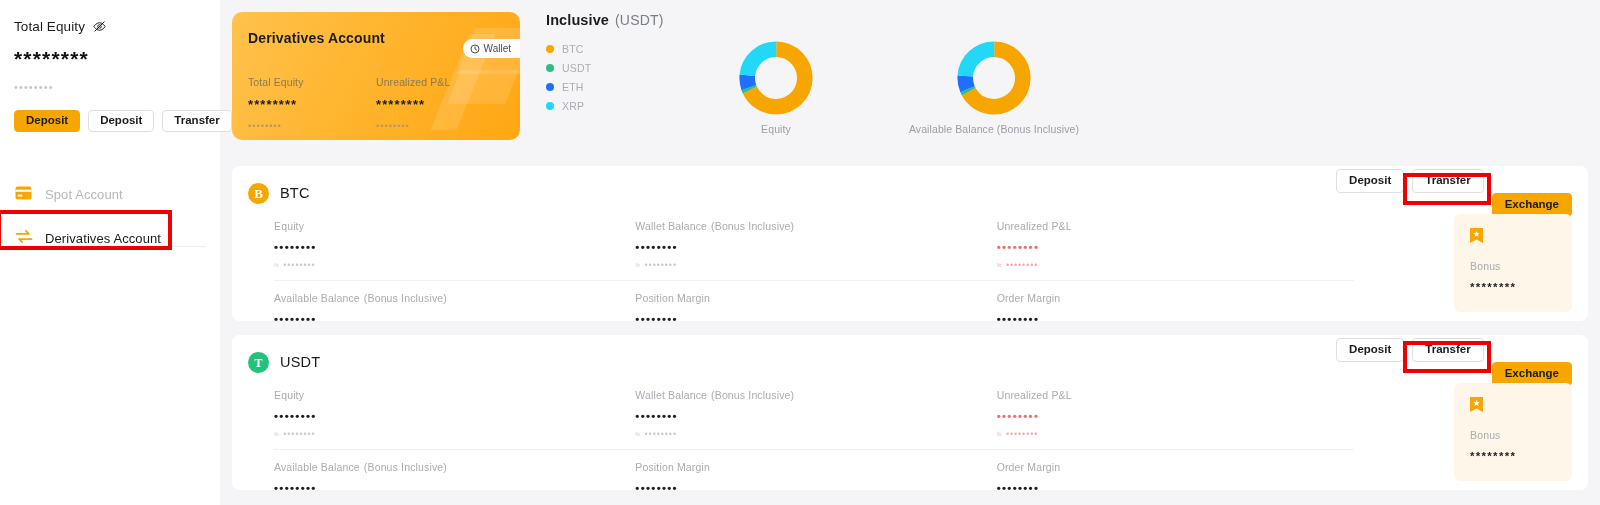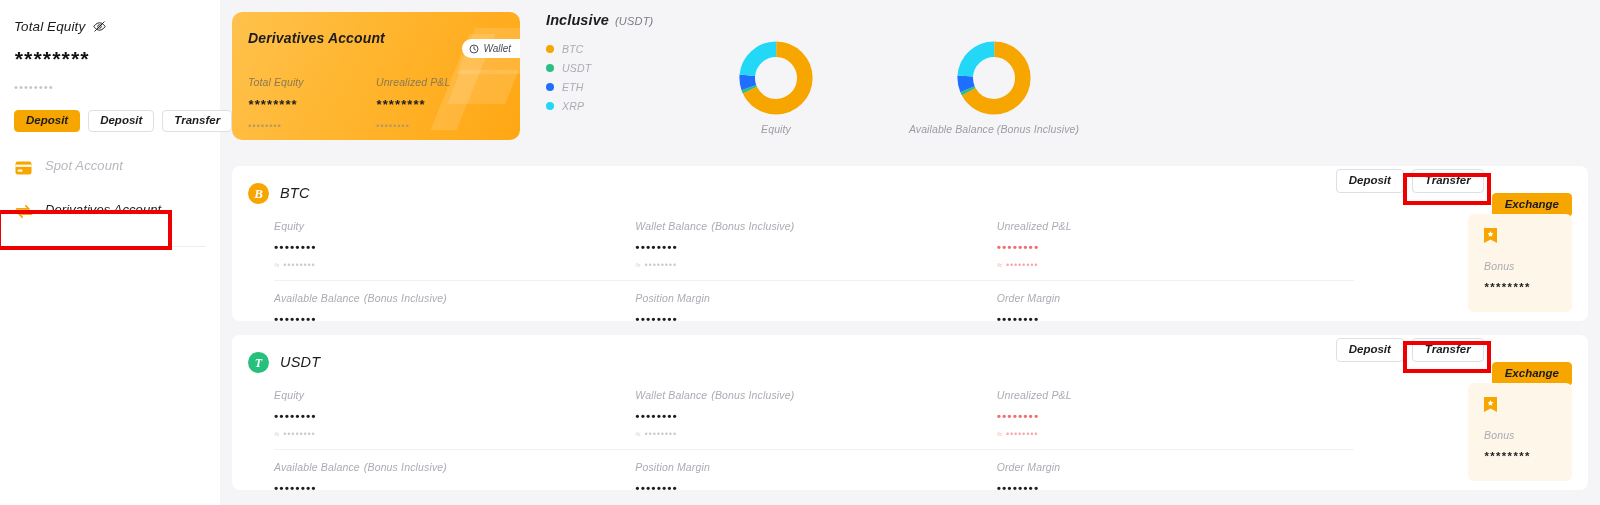--- a/index.html
+++ b/index.html
@@ -12,21 +12,20 @@
     font-family: "Liberation Sans", sans-serif;
     -webkit-font-smoothing: antialiased;
   }
 
   .app {
     position: relative;
     width: 1600px;
     height: 505px;
     display: flex;
     background: #d946ef;
-    font-style: italic;
   }
 
   
   .sidebar {
     width: 220px;
     height: 505px;
     background: #ffffff;
     flex: 0 0 220px;
     position: relative;
     z-index: 2;
@@ -102,21 +101,21 @@
     color: #1c1c1e;
     border: 1px solid #dcdfe4;
   }
 
   .nav { margin-top: 26px; }
 
   .nav-item {
     position: relative;
     height: 44px;
     display: flex;
-    align-items: flex-start;
+    align-items: flex-end;
     gap: 12px;
     padding: 0 14px;
     cursor: pointer;
     background: #ffffff;
   }
 
   .nav-item.active { background: #ffffff; }
 
   .nav-label {
     font-size: 13px;
@@ -270,21 +269,21 @@
   }
 
   .overview-title {
     font-size: 14.5px;
     font-weight: 700;
     color: #1c1c1e;
     letter-spacing: .1px;
   }
 
   .overview-unit {
-    font-size: 11px;
+    font-size: 14px;
     color: #7a7d85;
     letter-spacing: .2px;
   }
 
   .overview-body { display: flex; margin-top: 12px; }
 
   .legend { width: 120px; padding-top: 2px; }
 
   .legend-row {
     display: flex;
@@ -424,21 +423,21 @@
     width: 1080px;
   }
 
   .row-second .metric-label { margin-top: 0; }
 
   
   .bonus-card {
     position: absolute;
     right: 16px;
     top: 48px;
-    width: 104px;
+    width: 118px;
     height: 98px;
     background: #fef6e9;
     border-radius: 6px;
     padding: 14px 0 0 16px;
   }
 
   .bonus-badge { width: 13px; height: 15px; display: block; }
 
   .bonus-label {
     margin-top: 17px;

